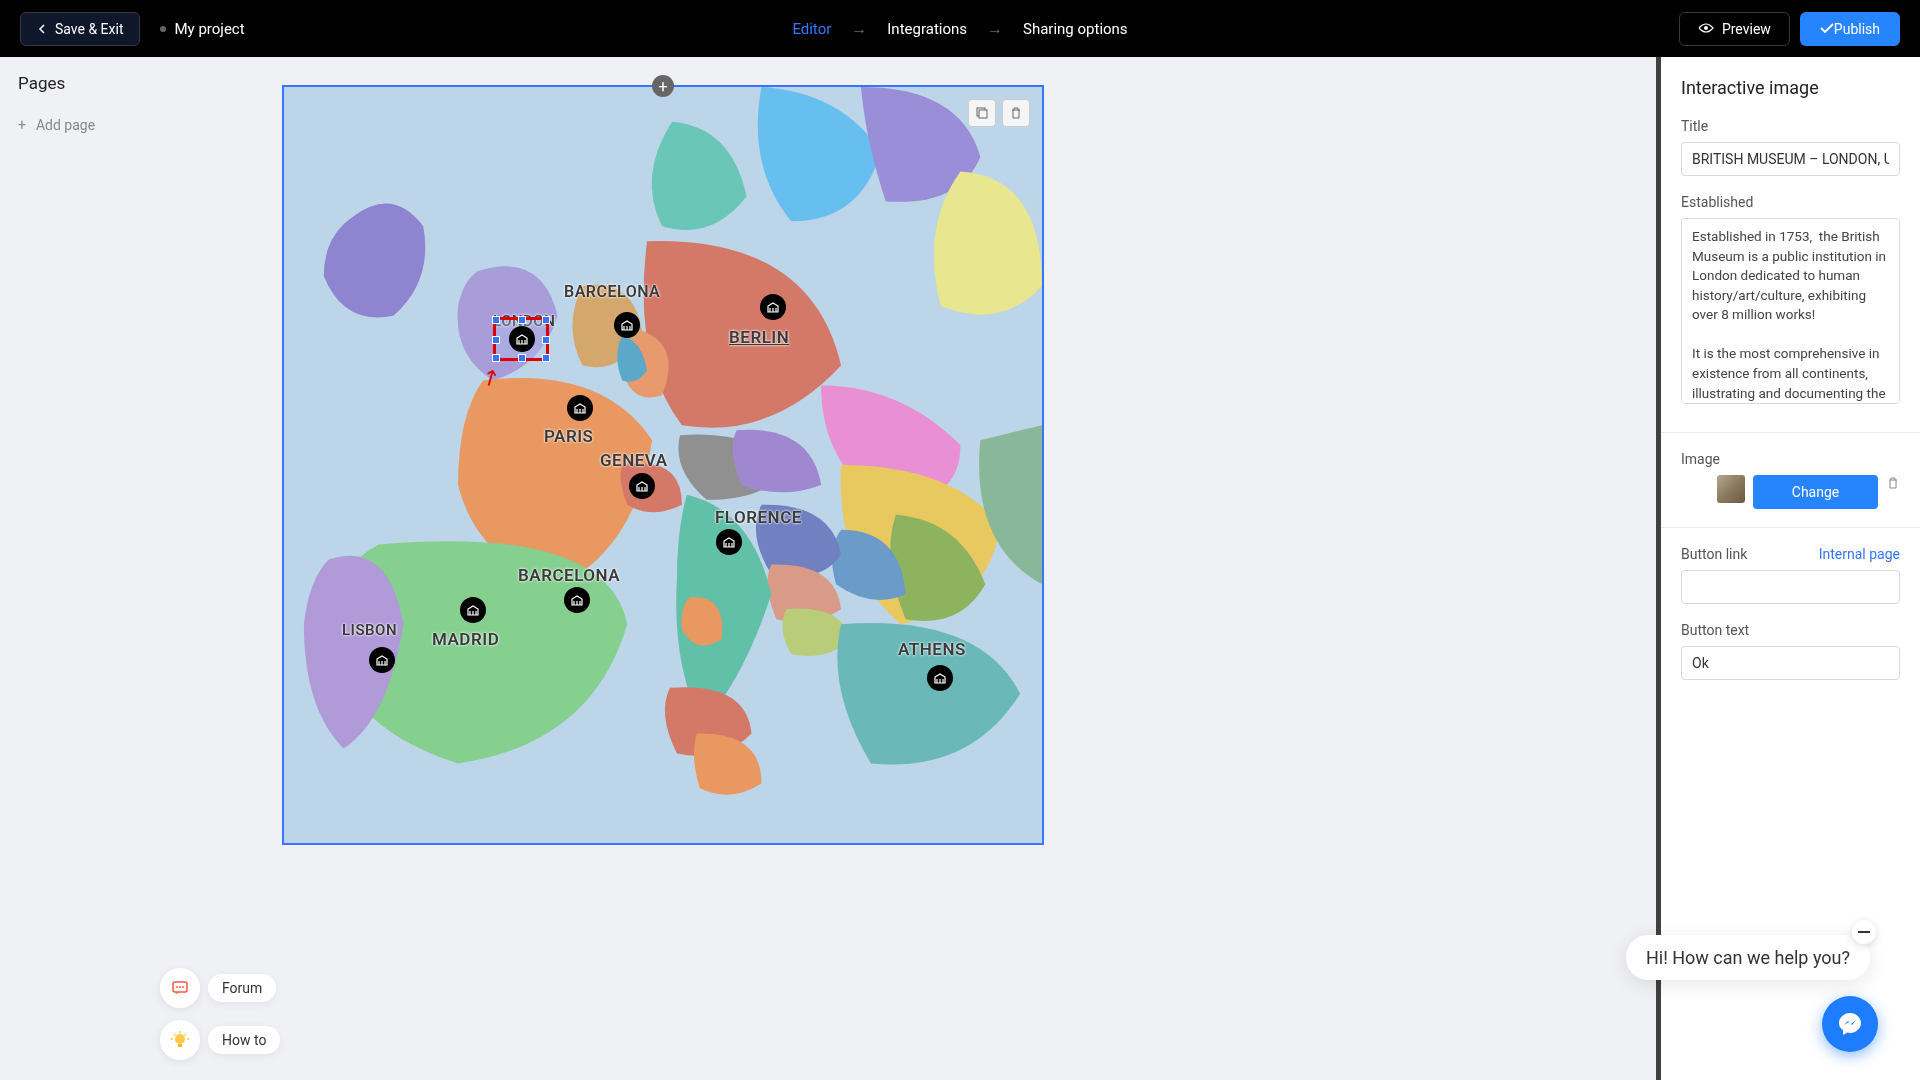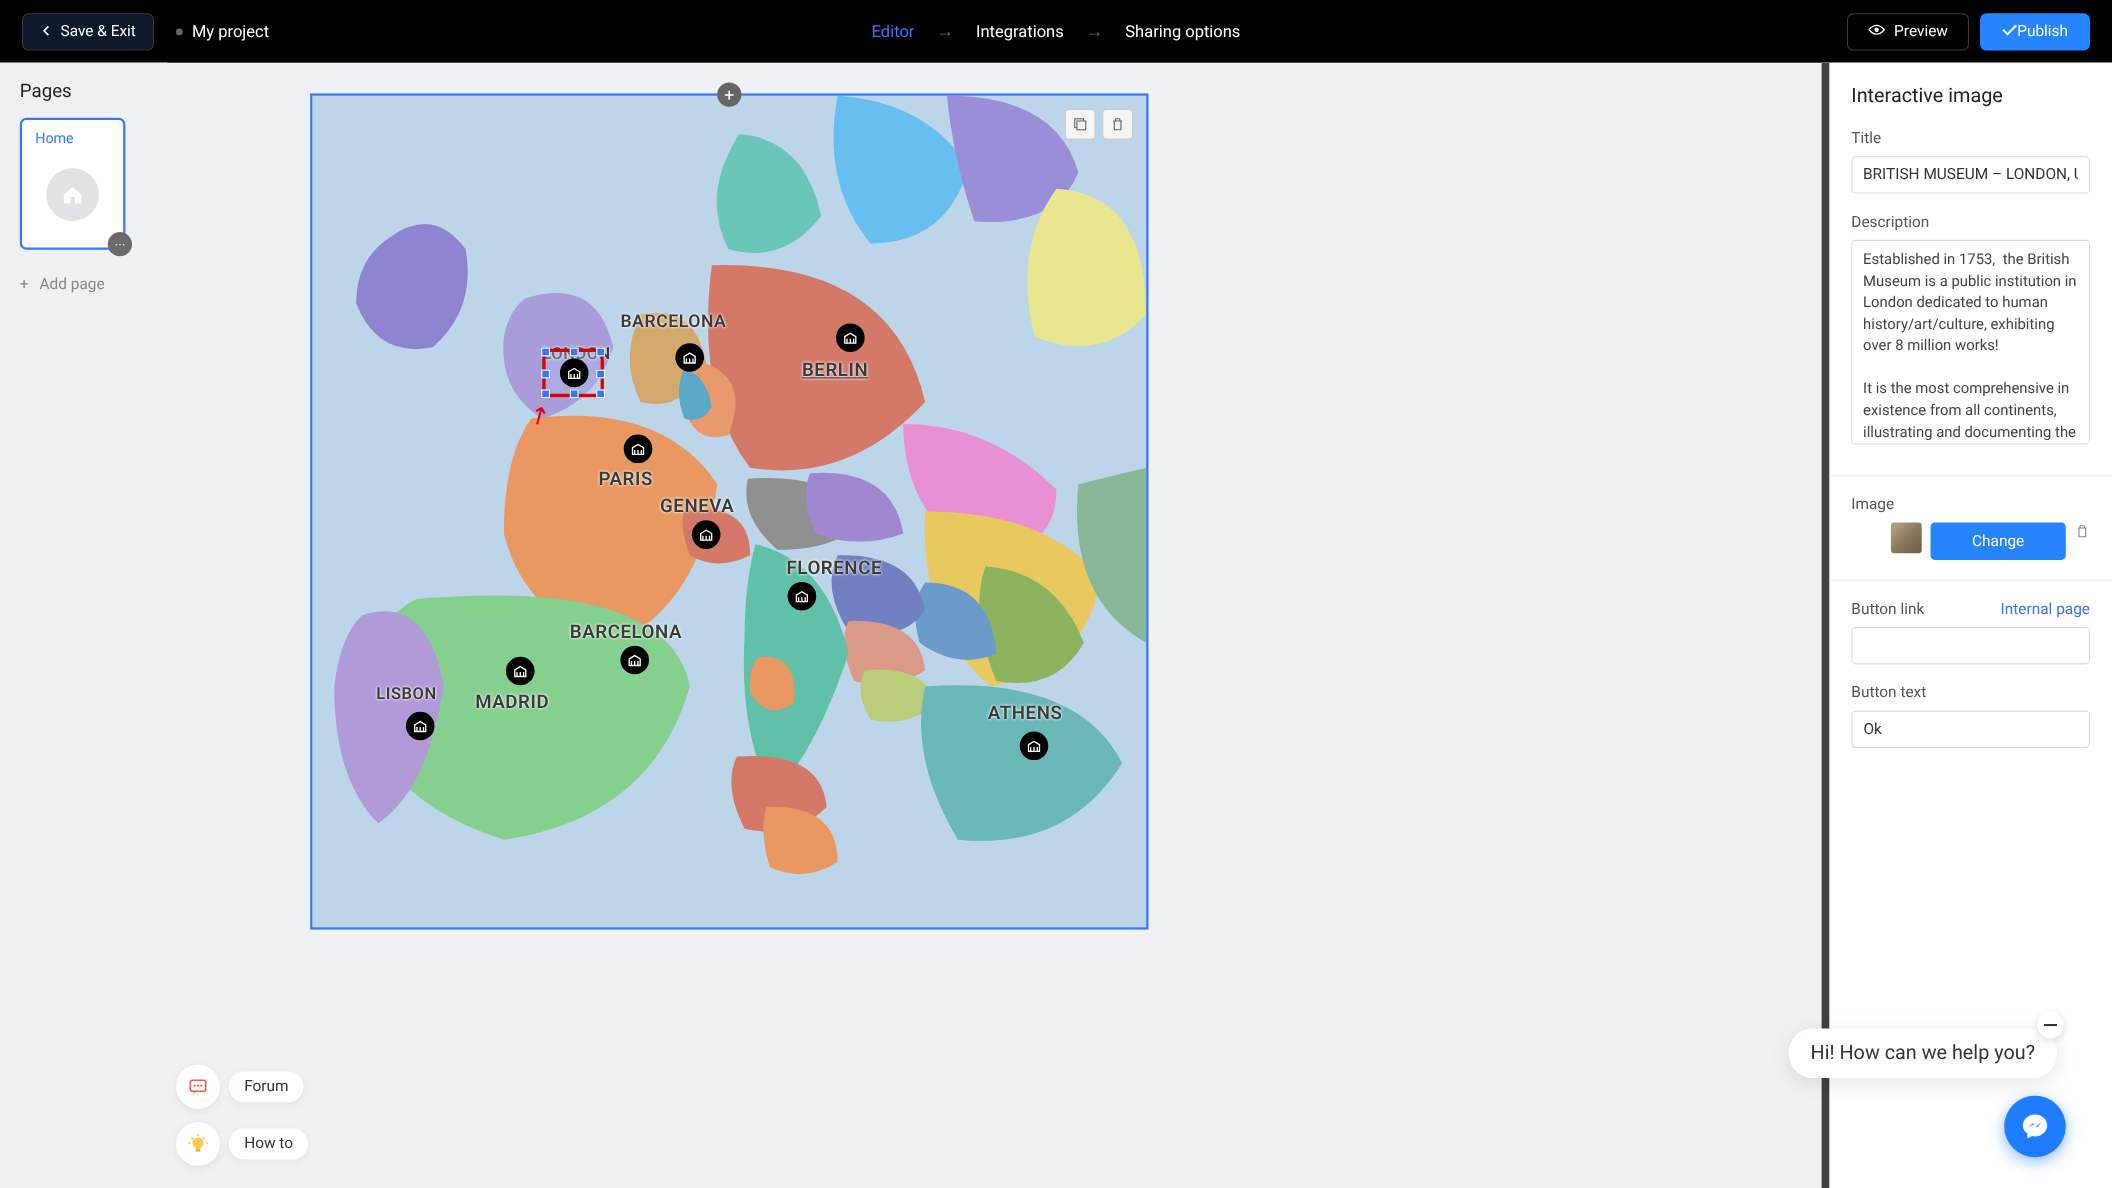--- a/index.html
+++ b/index.html
@@ -214,21 +214,21 @@
   font-weight: 600;
   text-shadow: 0 0 3px rgba(255,255,255,0.8), 0 0 2px rgba(255,255,255,1);
   letter-spacing: 0.5px;
   z-index: 3;
   white-space: nowrap;
 }
 
 .right-panel {
   width: 264px;
   background: #fff;
-  border-left: 7px solid #404040;
+  border-left: 5px solid #404040;
   padding: 20px;
   overflow-y: auto;
 }
 .panel-title { font-size: 18px; color: #222; margin-bottom: 20px; }
 .form-label { font-size: 14px; color: #555; margin-bottom: 8px; display: block; }
 .form-input {
   width: 100%;
   border: 1px solid #d8d9e0;
   border-radius: 4px;
   padding: 8px 10px;
@@ -371,29 +371,20 @@
           </svg>
       </span>
       <span>Publish</span>
     </button>
   </div>
 </div>
 
 <div class="main">
   <div class="sidebar-left">
     <div class="sidebar-title">Pages</div>
-    <div class="page-thumb">
-      <div class="page-thumb-label">Home</div>
-      <div class="page-thumb-icon">
-        <svg width="24" height="24" viewBox="0 0 24 24">
-            <path d="M4 12 L12 5 L20 12 L20 20 L14 20 L14 14 L10 14 L10 20 L4 20 Z" fill="#fff"></path>
-          </svg>
-      </div>
-      <div class="page-thumb-dots">⋯</div>
-    </div>
     <div class="add-page">
       <span>+</span>
       <span>Add page</span>
     </div>
   </div>
 
   <div class="canvas-area">
     <div class="map-container">
       <div class="add-handle">+</div>
       <div class="map-tools">
@@ -550,21 +541,21 @@
         </div>
         <div class="chip-label">How to</div>
       </div>
     </div>
   </div>
 
   <div class="right-panel">
     <div class="panel-title">Interactive image</div>
     <label class="form-label">Title</label>
     <input class="form-input" value="BRITISH MUSEUM – LONDON, UNITED KINGDOM" style="">
-    <label class="form-label">Description</label>
+    <label class="form-label">Established</label>
     <textarea class="form-textarea" style="">Established in 1753,  the British Museum is a public institution in London dedicated to human history/art/culture, exhibiting over 8 million works!
 
 It is the most comprehensive in existence from all continents, illustrating and documenting the story of human culture from its beginnings to the present.</textarea>
     <div class="divider"></div>
     <label class="form-label">Image</label>
     <div class="image-row">
       <div class="image-thumb"></div>
       <button class="change-btn">Change</button>
       <span class="trash-img">
         <svg width="14" height="14" viewBox="0 0 14 14">

